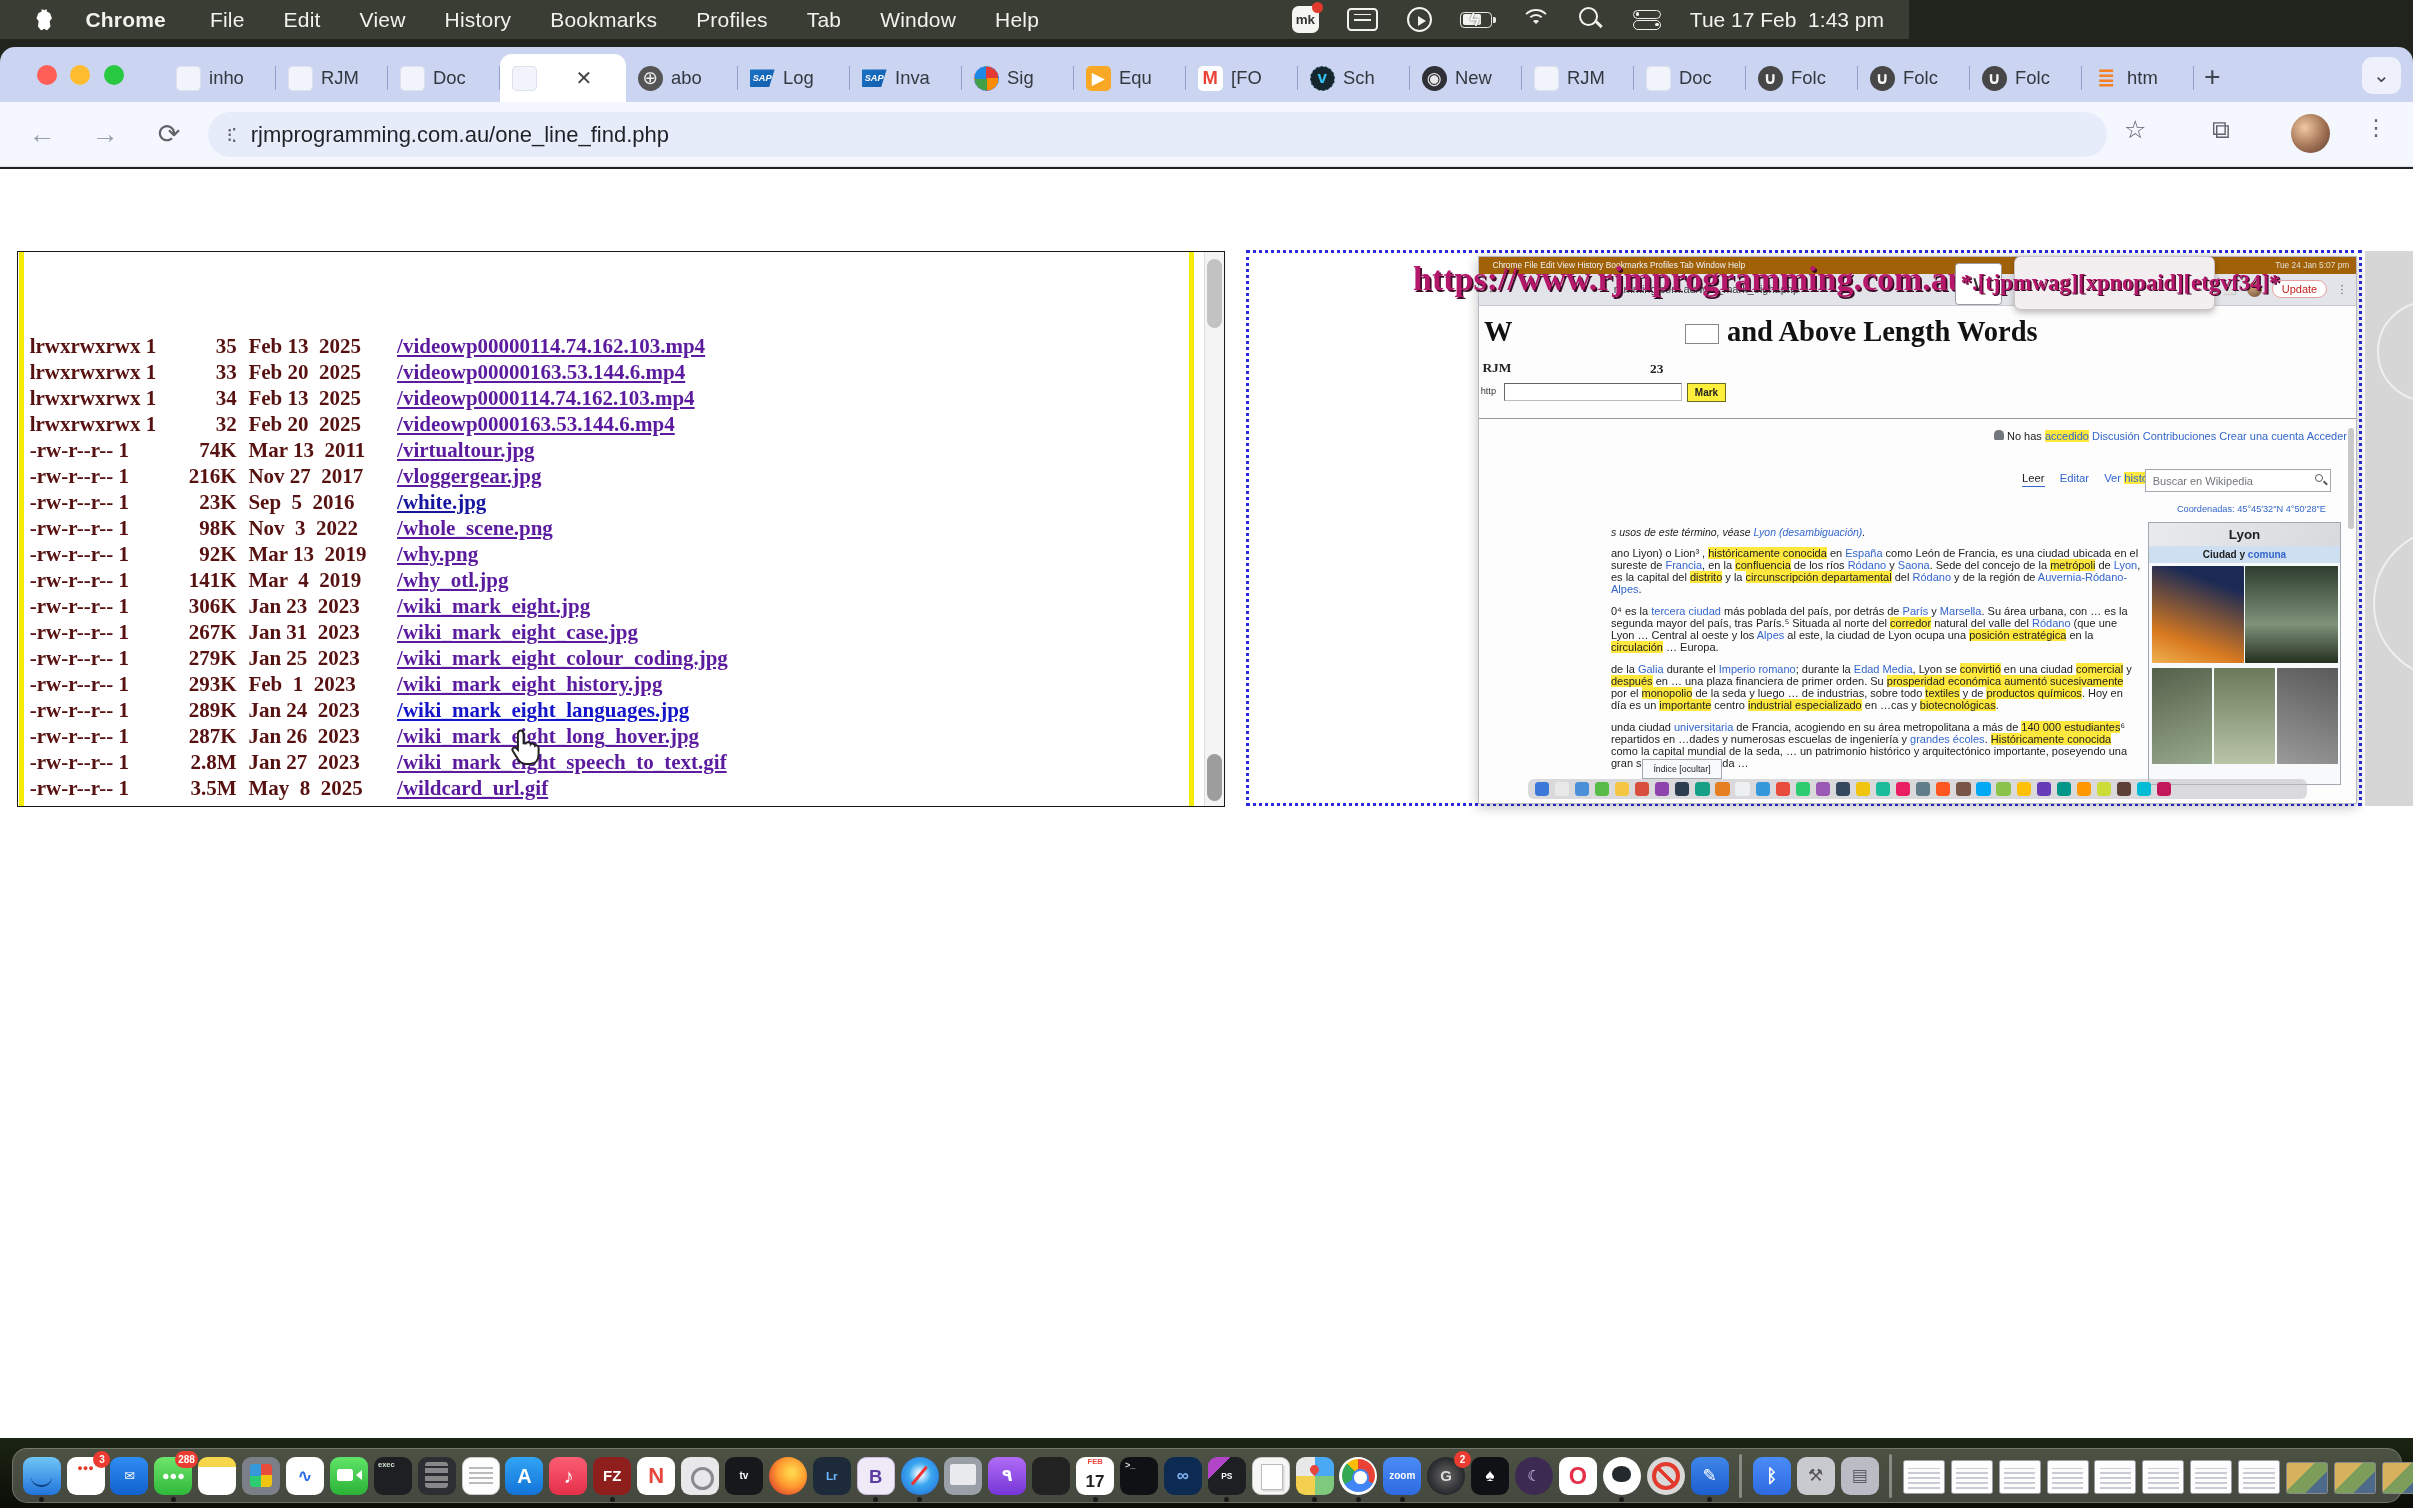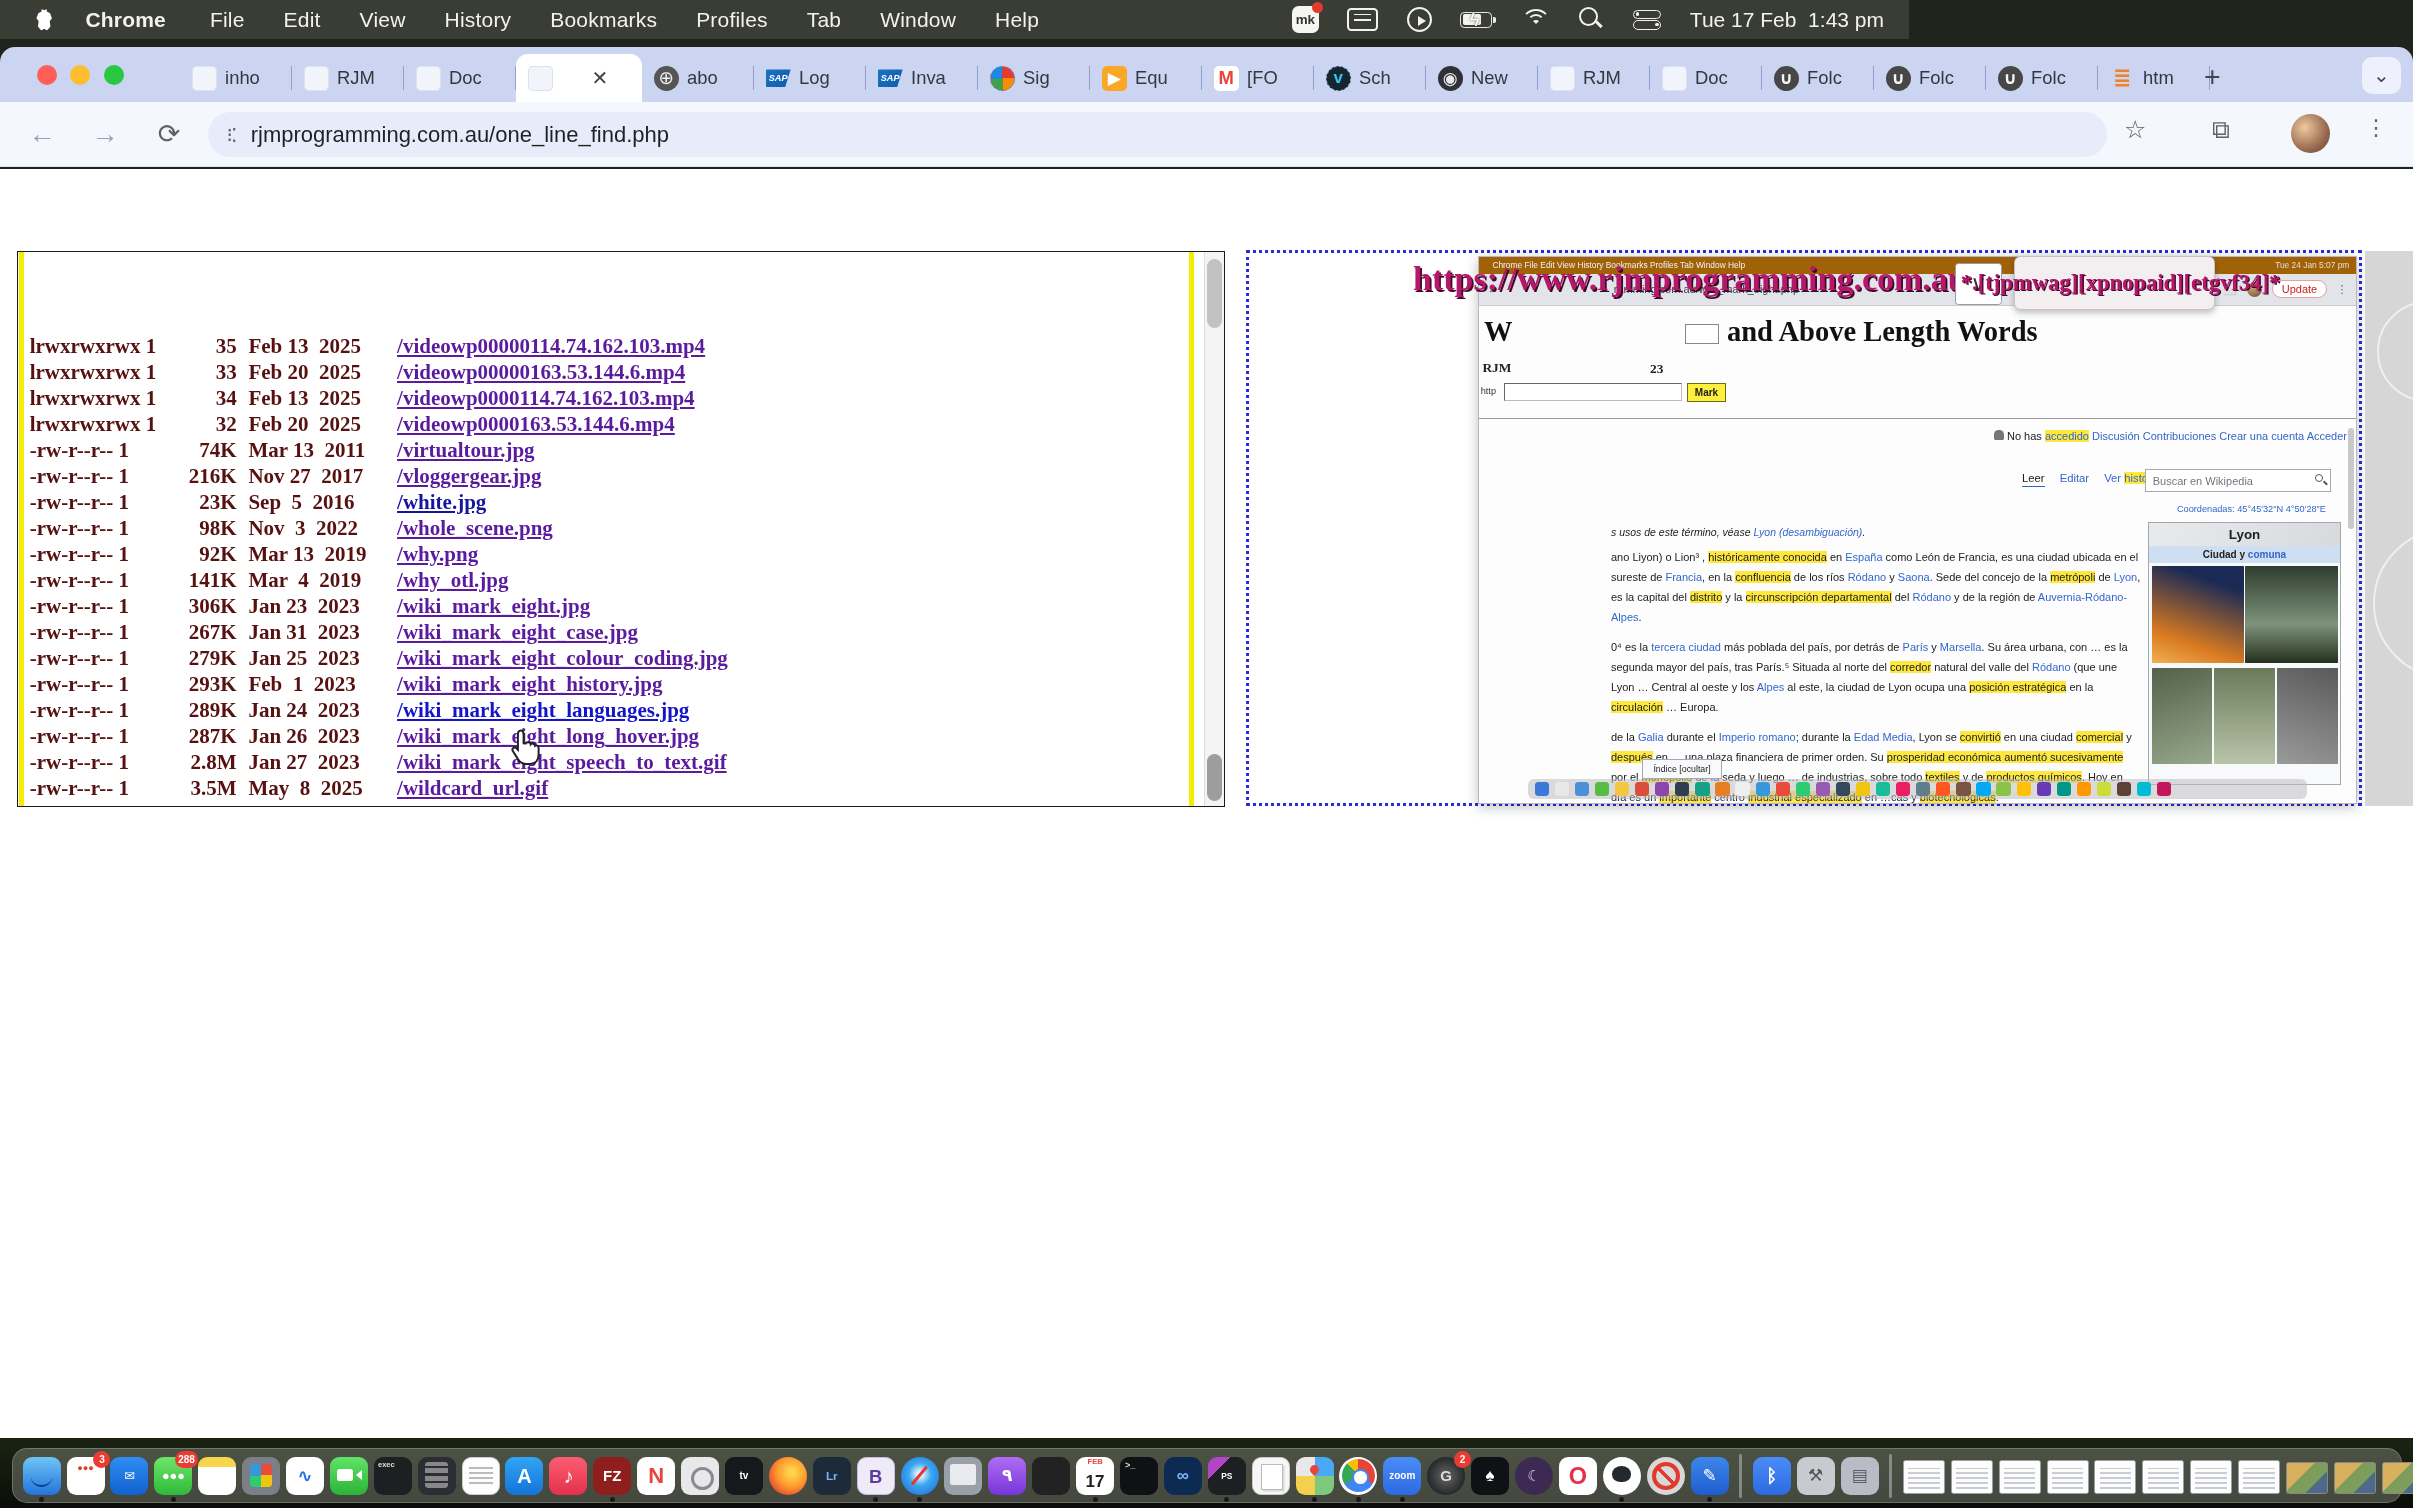--- a/index.html
+++ b/index.html
@@ -40,21 +40,21 @@
   .si-cc i:nth-child(1){ top:0; } .si-cc i:nth-child(2){ bottom:0; }
   .si-cc i:nth-child(1)::after{ content:""; position:absolute; left:1.7px; top:1.7px; width:3.4px; height:3.4px; background:#f2f2ee; border-radius:50%; }
   .si-cc i:nth-child(2)::after{ content:""; position:absolute; right:1.7px; top:1.7px; width:3.4px; height:3.4px; background:#f2f2ee; border-radius:50%; }
   #clock { font-size:21px; white-space:pre; }
 
   
   #win { position:absolute; left:0; top:47px; width:2413px; height:1391px; }
   #tabstrip { position:absolute; left:0; top:0; width:2413px; height:55px; background:#cbd5f1; border-radius:15px 15px 0 0; }
   .tl { position:absolute; top:17.6px; width:20px; height:20px; border-radius:50%; }
   #tl-close{ left:37px; background:#ff5f57; } #tl-min{ left:70px; background:#febc2e; } #tl-max{ left:104px; background:#28c840; }
-  #tabs { position:absolute; left:180px; top:6.7px; height:49px; display:flex;justify-content:flex-end; }
+  #tabs { position:absolute; left:164px; top:6.7px; height:49px; display:flex;justify-content:flex-end; }
   .tab { position:relative; width:112px; height:49px; display:flex; align-items:center; padding-left:11.7px; gap:8.4px; overflow:hidden; }
   .tab .sep { position:absolute; right:0; top:12.6px; width:0.8px; height:23.5px; background:#94a1cf; }
   .tab.active { background:#fff; border-radius:11.7px 11.7px 0 0; width:126px; }
   .tab .lbl { font-size:18.4px; color:#33373f; white-space:nowrap; }
   .tab .x { margin-left:22px; font-size:20px; color:#444; }
   .fv { width:25px; height:25px; flex:0 0 25px; display:flex; align-items:center; justify-content:center;
         font-size:17px; border-radius:5px; }
   .fv-rjm-pencil { background:#f2f4fb; box-shadow:0 0 0 0.8px #d8dcea inset; color:#d78b2a; font-size:20px; }
   .fv-globe { background:#555; border-radius:50%; color:#eee; font-size:18.4px; }
   .fv-sap { background:linear-gradient(135deg,#1b74c8,#0f5aa8); color:#fff; font-size:9.2px; font-weight:bold;
@@ -140,21 +140,21 @@
   #wk-links .person { display:inline-block; width:9.2px; height:9.2px; background:#72777d; border-radius:50% 50% 20% 20%; margin-right:3.4px; }
   #wk-tabs { position:absolute; left:543px; top:166px; font-size:11.3px; color:#3366cc; display:flex; gap:15px; }
   #wk-tabs .leer { color:#202122; border-bottom:1.7px solid #36c; padding-bottom:2px; }
   #wk-search { position:absolute; left:666px; top:163px; width:186px; height:23.5px; background:#fff; border:0.8px solid #a2a9b1;
                font-size:11px; color:#72777d; line-height:22px; padding-left:6.7px; }
   #wk-search .mag { position:absolute; right:6.7px; top:4.2px; width:8.4px; height:8.4px; border:1.7px solid #54595d; border-radius:50%; }
   #wk-search .mag::after { content:""; position:absolute; left:7.5px; top:7.5px; width:5px; height:1.7px; background:#54595d; transform:rotate(45deg); }
   #wk-scrollbar { position:absolute; right:1.7px; top:122px; width:6.7px; height:101px; background:#c9c9c9; border-radius:3.4px; }
   #wk-coords { position:absolute; right:30px; top:198px; font-size:9.2px; color:#3366cc; }
   #wk-hat { position:absolute; left:132px; top:220px; width:520px; font-size:10.5px; font-style:italic; color:#202122; }
-  #wk-paras { position:absolute; left:132px; top:241px; width:530px; font-size:11px; line-height:20px; color:#202122; }
+  #wk-paras { position:absolute; left:132px; top:241px; width:530px; font-size:11px; line-height:12px; color:#202122; }
   #wk-paras p { margin-bottom:10px; }
   .hl { background:#ffe83d; } .lnk { color:#3366cc; }
   #infobox { position:absolute; left:669px; top:216px; width:193px; height:263px; background:#f8f9fa; border:0.8px solid #a2a9b1; }
   #ib-title { height:23.5px; text-align:center; font-weight:bold; font-size:13.4px; line-height:23.5px; color:#202122;
               background:linear-gradient(120deg,#e9eaec,#d7d9dd); }
   #ib-sub { height:17px; background:#cedff2; text-align:center; font-size:10px; font-weight:bold; color:#202122; line-height:17px; }
   #ib-sub .lnk { font-weight:bold; }
   .collage { display:grid; gap:1.7px; padding:2.5px; }
   #col1 { grid-template-columns:1fr 1fr; height:102px; }
   #col2 { grid-template-columns:1fr 1fr 1fr; height:101px; }

